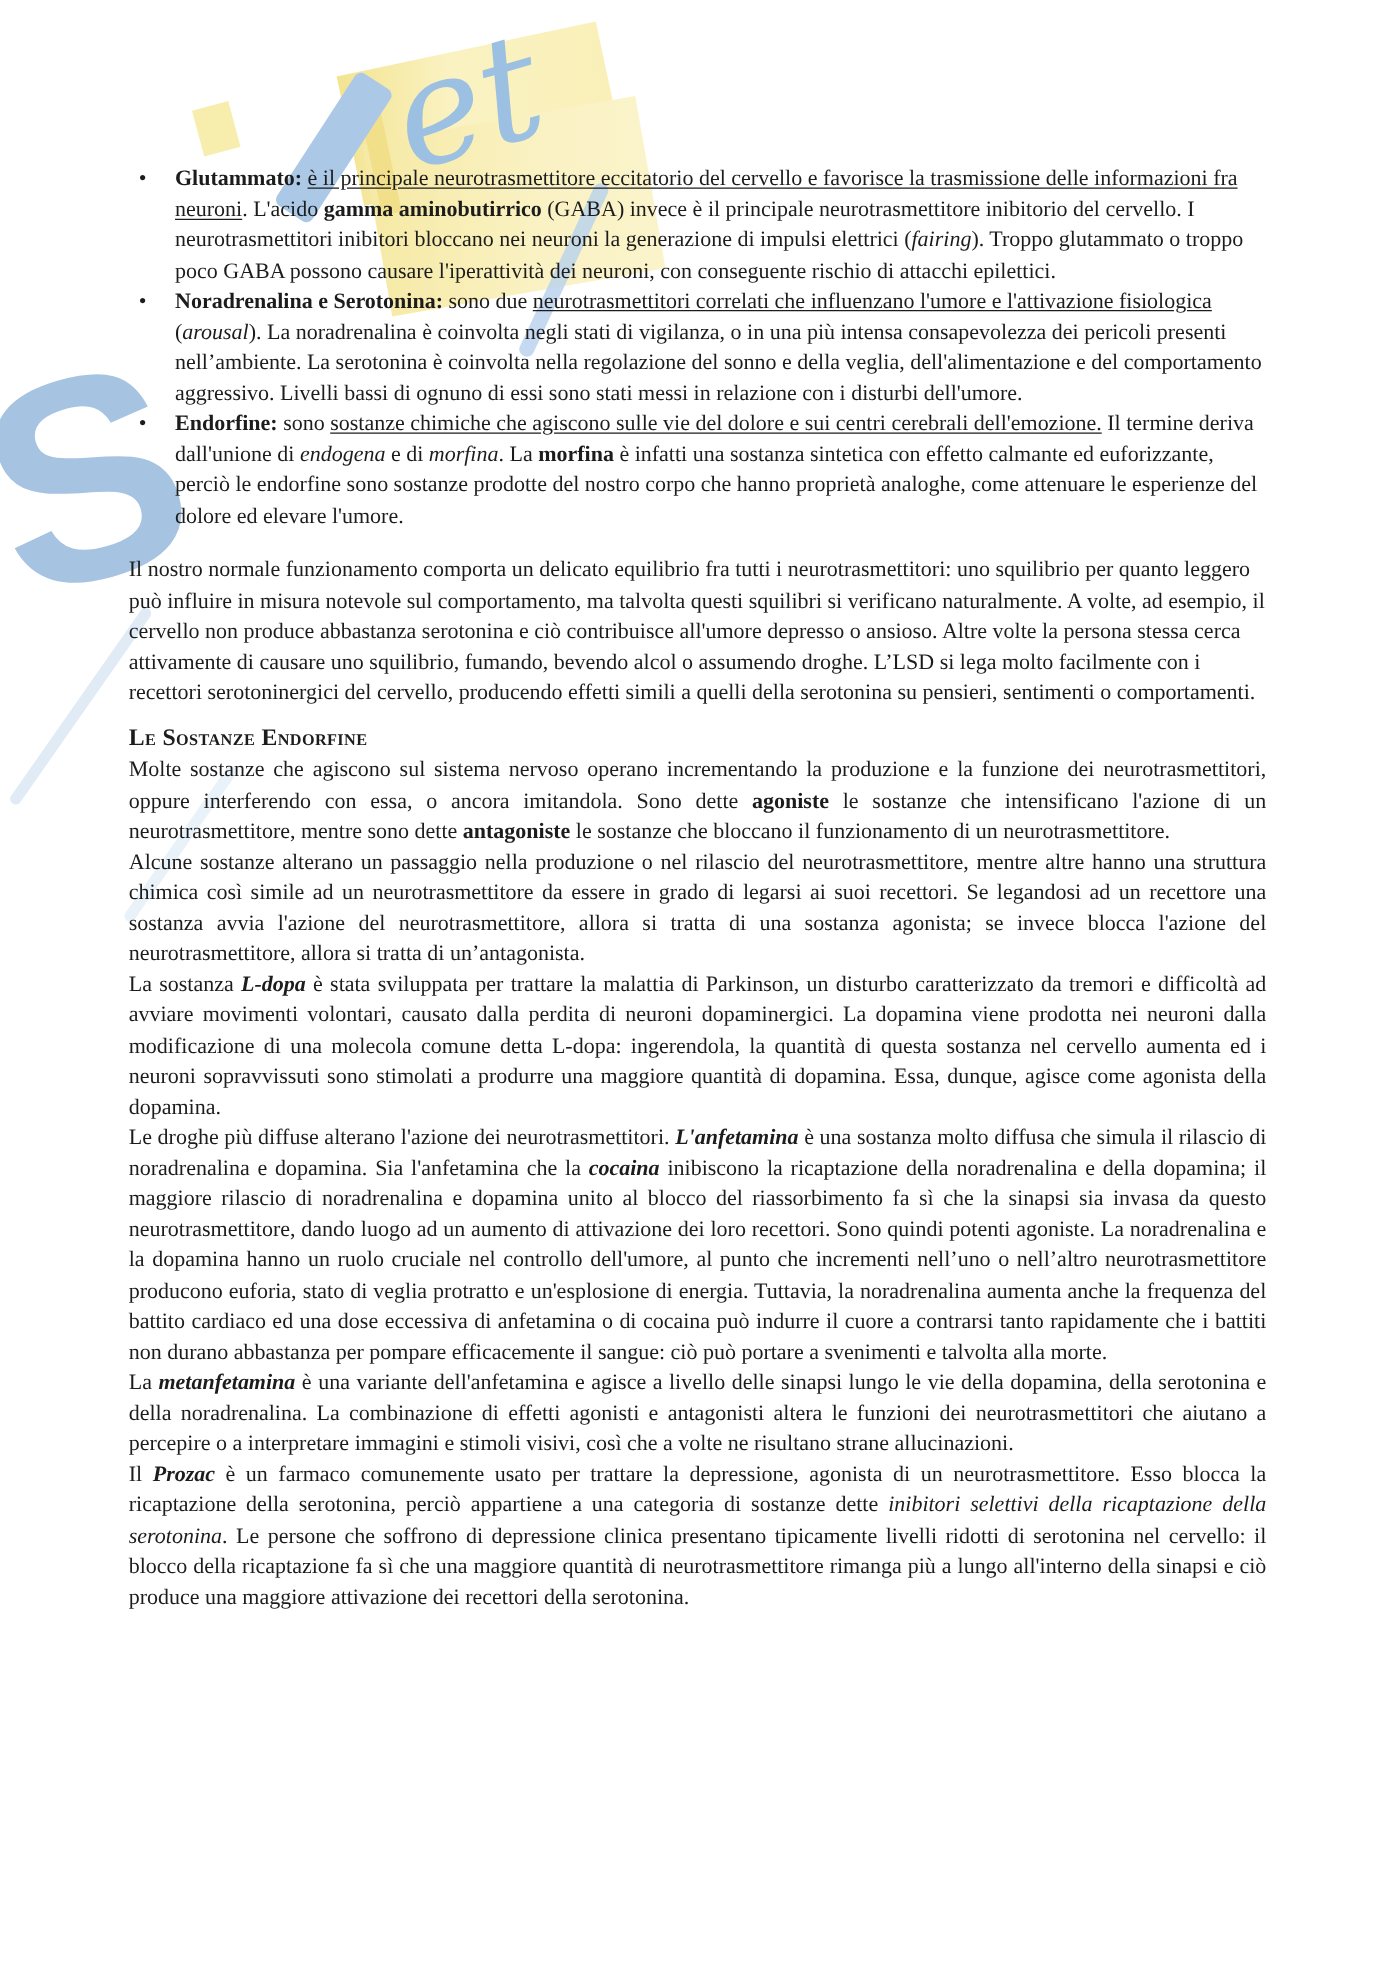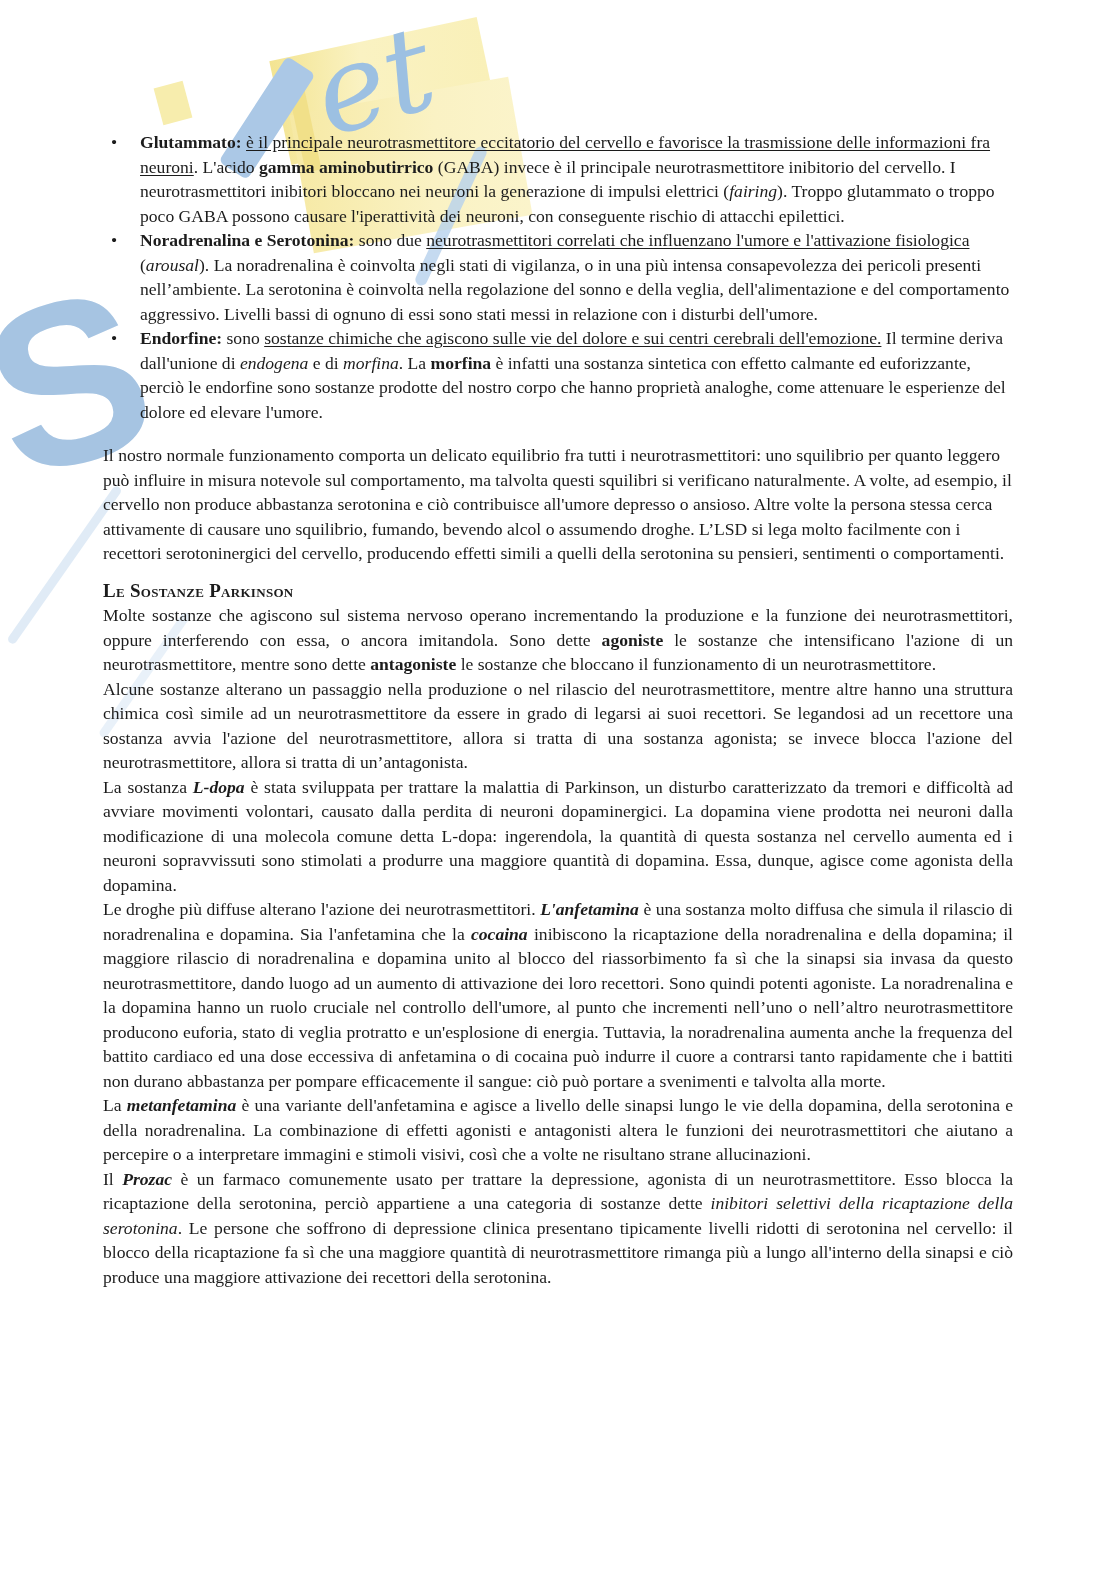--- a/index.html
+++ b/index.html
@@ -86,21 +86,21 @@
 
   <div class="content">
     <ul class="blist">
       <li><span class="b">Glutammato: </span><span class="u">è il principale neurotrasmettitore eccitatorio del cervello e favorisce la trasmissione delle informazioni fra neuroni</span><span>. L'acido </span><span class="b">gamma aminobutirrico</span><span> (GABA) invece è il principale neurotrasmettitore inibitorio del cervello. I neurotrasmettitori inibitori bloccano nei neuroni la generazione di impulsi elettrici (</span><span class="i">fairing</span><span>). Troppo glutammato o troppo poco GABA possono causare l'iperattività dei neuroni, con conseguente rischio di attacchi epilettici.</span></li>
       <li><span class="b">Noradrenalina e Serotonina: </span><span>sono due </span><span class="u">neurotrasmettitori correlati che influenzano l'umore e l'attivazione fisiologica</span><span> (</span><span class="i">arousal</span><span>). La noradrenalina è coinvolta negli stati di vigilanza, o in una più intensa consapevolezza dei pericoli presenti nell’ambiente. La serotonina è coinvolta nella regolazione del sonno e della veglia, dell'alimentazione e del comportamento aggressivo. Livelli bassi di ognuno di essi sono stati messi in relazione con i disturbi dell'umore.</span></li>
       <li><span class="b">Endorfine: </span><span>sono </span><span class="u">sostanze chimiche che agiscono sulle vie del dolore e sui centri cerebrali dell'emozione.</span><span> Il termine deriva dall'unione di </span><span class="i">endogena</span><span> e di </span><span class="i">morfina</span><span>. La </span><span class="b">morfina</span><span> è infatti una sostanza sintetica con effetto calmante ed euforizzante, perciò le endorfine sono sostanze prodotte del nostro corpo che hanno proprietà analoghe, come attenuare le esperienze del dolore ed elevare l'umore.</span></li>
     </ul>
 
     <p class="intro"><span>Il nostro normale funzionamento comporta un delicato equilibrio fra tutti i neurotrasmettitori: uno squilibrio per quanto leggero può influire in misura notevole sul comportamento, ma talvolta questi squilibri si verificano naturalmente. A volte, ad esempio, il cervello non produce abbastanza serotonina e ciò contribuisce all'umore depresso o ansioso. Altre volte la persona stessa cerca attivamente di causare uno squilibrio, fumando, bevendo alcol o assumendo droghe. L’LSD si lega molto facilmente con i recettori serotoninergici del cervello, producendo effetti simili a quelli della serotonina su pensieri, sentimenti o comportamenti.</span></p>
 
-    <h2 class="sect">Le Sostanze Parkinson</h2>
+    <h2 class="sect">Le Sostanze Endorfine</h2>
 
     <p class="just"><span>Molte sostanze che agiscono sul sistema nervoso operano incrementando la produzione e la funzione dei neurotrasmettitori, oppure interferendo con essa, o ancora imitandola. Sono dette </span><span class="b">agoniste</span><span> le sostanze che intensificano l'azione di un neurotrasmettitore, mentre sono dette </span><span class="b">antagoniste</span><span> le sostanze che bloccano il funzionamento di un neurotrasmettitore.</span></p>
     <p class="just"><span>Alcune sostanze alterano un passaggio nella produzione o nel rilascio del neurotrasmettitore, mentre altre hanno una struttura chimica così simile ad un neurotrasmettitore da essere in grado di legarsi ai suoi recettori. Se legandosi ad un recettore una sostanza avvia l'azione del neurotrasmettitore, allora si tratta di una sostanza agonista; se invece blocca l'azione del neurotrasmettitore, allora si tratta di un’antagonista.</span></p>
     <p class="just"><span>La sostanza </span><span class="b i">L-dopa</span><span> è stata sviluppata per trattare la malattia di Parkinson, un disturbo caratterizzato da tremori e difficoltà ad avviare movimenti volontari, causato dalla perdita di neuroni dopaminergici. La dopamina viene prodotta nei neuroni dalla modificazione di una molecola comune detta L-dopa: ingerendola, la quantità di questa sostanza nel cervello aumenta ed i neuroni sopravvissuti sono stimolati a produrre una maggiore quantità di dopamina. Essa, dunque, agisce come agonista della dopamina.</span></p>
     <p class="just"><span>Le droghe più diffuse alterano l'azione dei neurotrasmettitori. </span><span class="b i">L'anfetamina</span><span> è una sostanza molto diffusa che simula il rilascio di noradrenalina e dopamina. Sia l'anfetamina che la </span><span class="b i">cocaina</span><span> inibiscono la ricaptazione della noradrenalina e della dopamina; il maggiore rilascio di noradrenalina e dopamina unito al blocco del riassorbimento fa sì che la sinapsi sia invasa da questo neurotrasmettitore, dando luogo ad un aumento di attivazione dei loro recettori. Sono quindi potenti agoniste. La noradrenalina e la dopamina hanno un ruolo cruciale nel controllo dell'umore, al punto che incrementi nell’uno o nell’altro neurotrasmettitore producono euforia, stato di veglia protratto e un'esplosione di energia. Tuttavia, la noradrenalina aumenta anche la frequenza del battito cardiaco ed una dose eccessiva di anfetamina o di cocaina può indurre il cuore a contrarsi tanto rapidamente che i battiti non durano abbastanza per pompare efficacemente il sangue: ciò può portare a svenimenti e talvolta alla morte.</span></p>
     <p class="just"><span>La </span><span class="b i">metanfetamina</span><span> è una variante dell'anfetamina e agisce a livello delle sinapsi lungo le vie della dopamina, della serotonina e della noradrenalina. La combinazione di effetti agonisti e antagonisti altera le funzioni dei neurotrasmettitori che aiutano a percepire o a interpretare immagini e stimoli visivi, così che a volte ne risultano strane allucinazioni.</span></p>
     <p class="just"><span>Il </span><span class="b i">Prozac</span><span> è un farmaco comunemente usato per trattare la depressione, agonista di un neurotrasmettitore. Esso blocca la ricaptazione della serotonina, perciò appartiene a una categoria di sostanze dette </span><span class="i">inibitori selettivi della ricaptazione della serotonina</span><span>. Le persone che soffrono di depressione clinica presentano tipicamente livelli ridotti di serotonina nel cervello: il blocco della ricaptazione fa sì che una maggiore quantità di neurotrasmettitore rimanga più a lungo all'interno della sinapsi e ciò produce una maggiore attivazione dei recettori della serotonina.</span></p>
   </div>
 
 </div>

